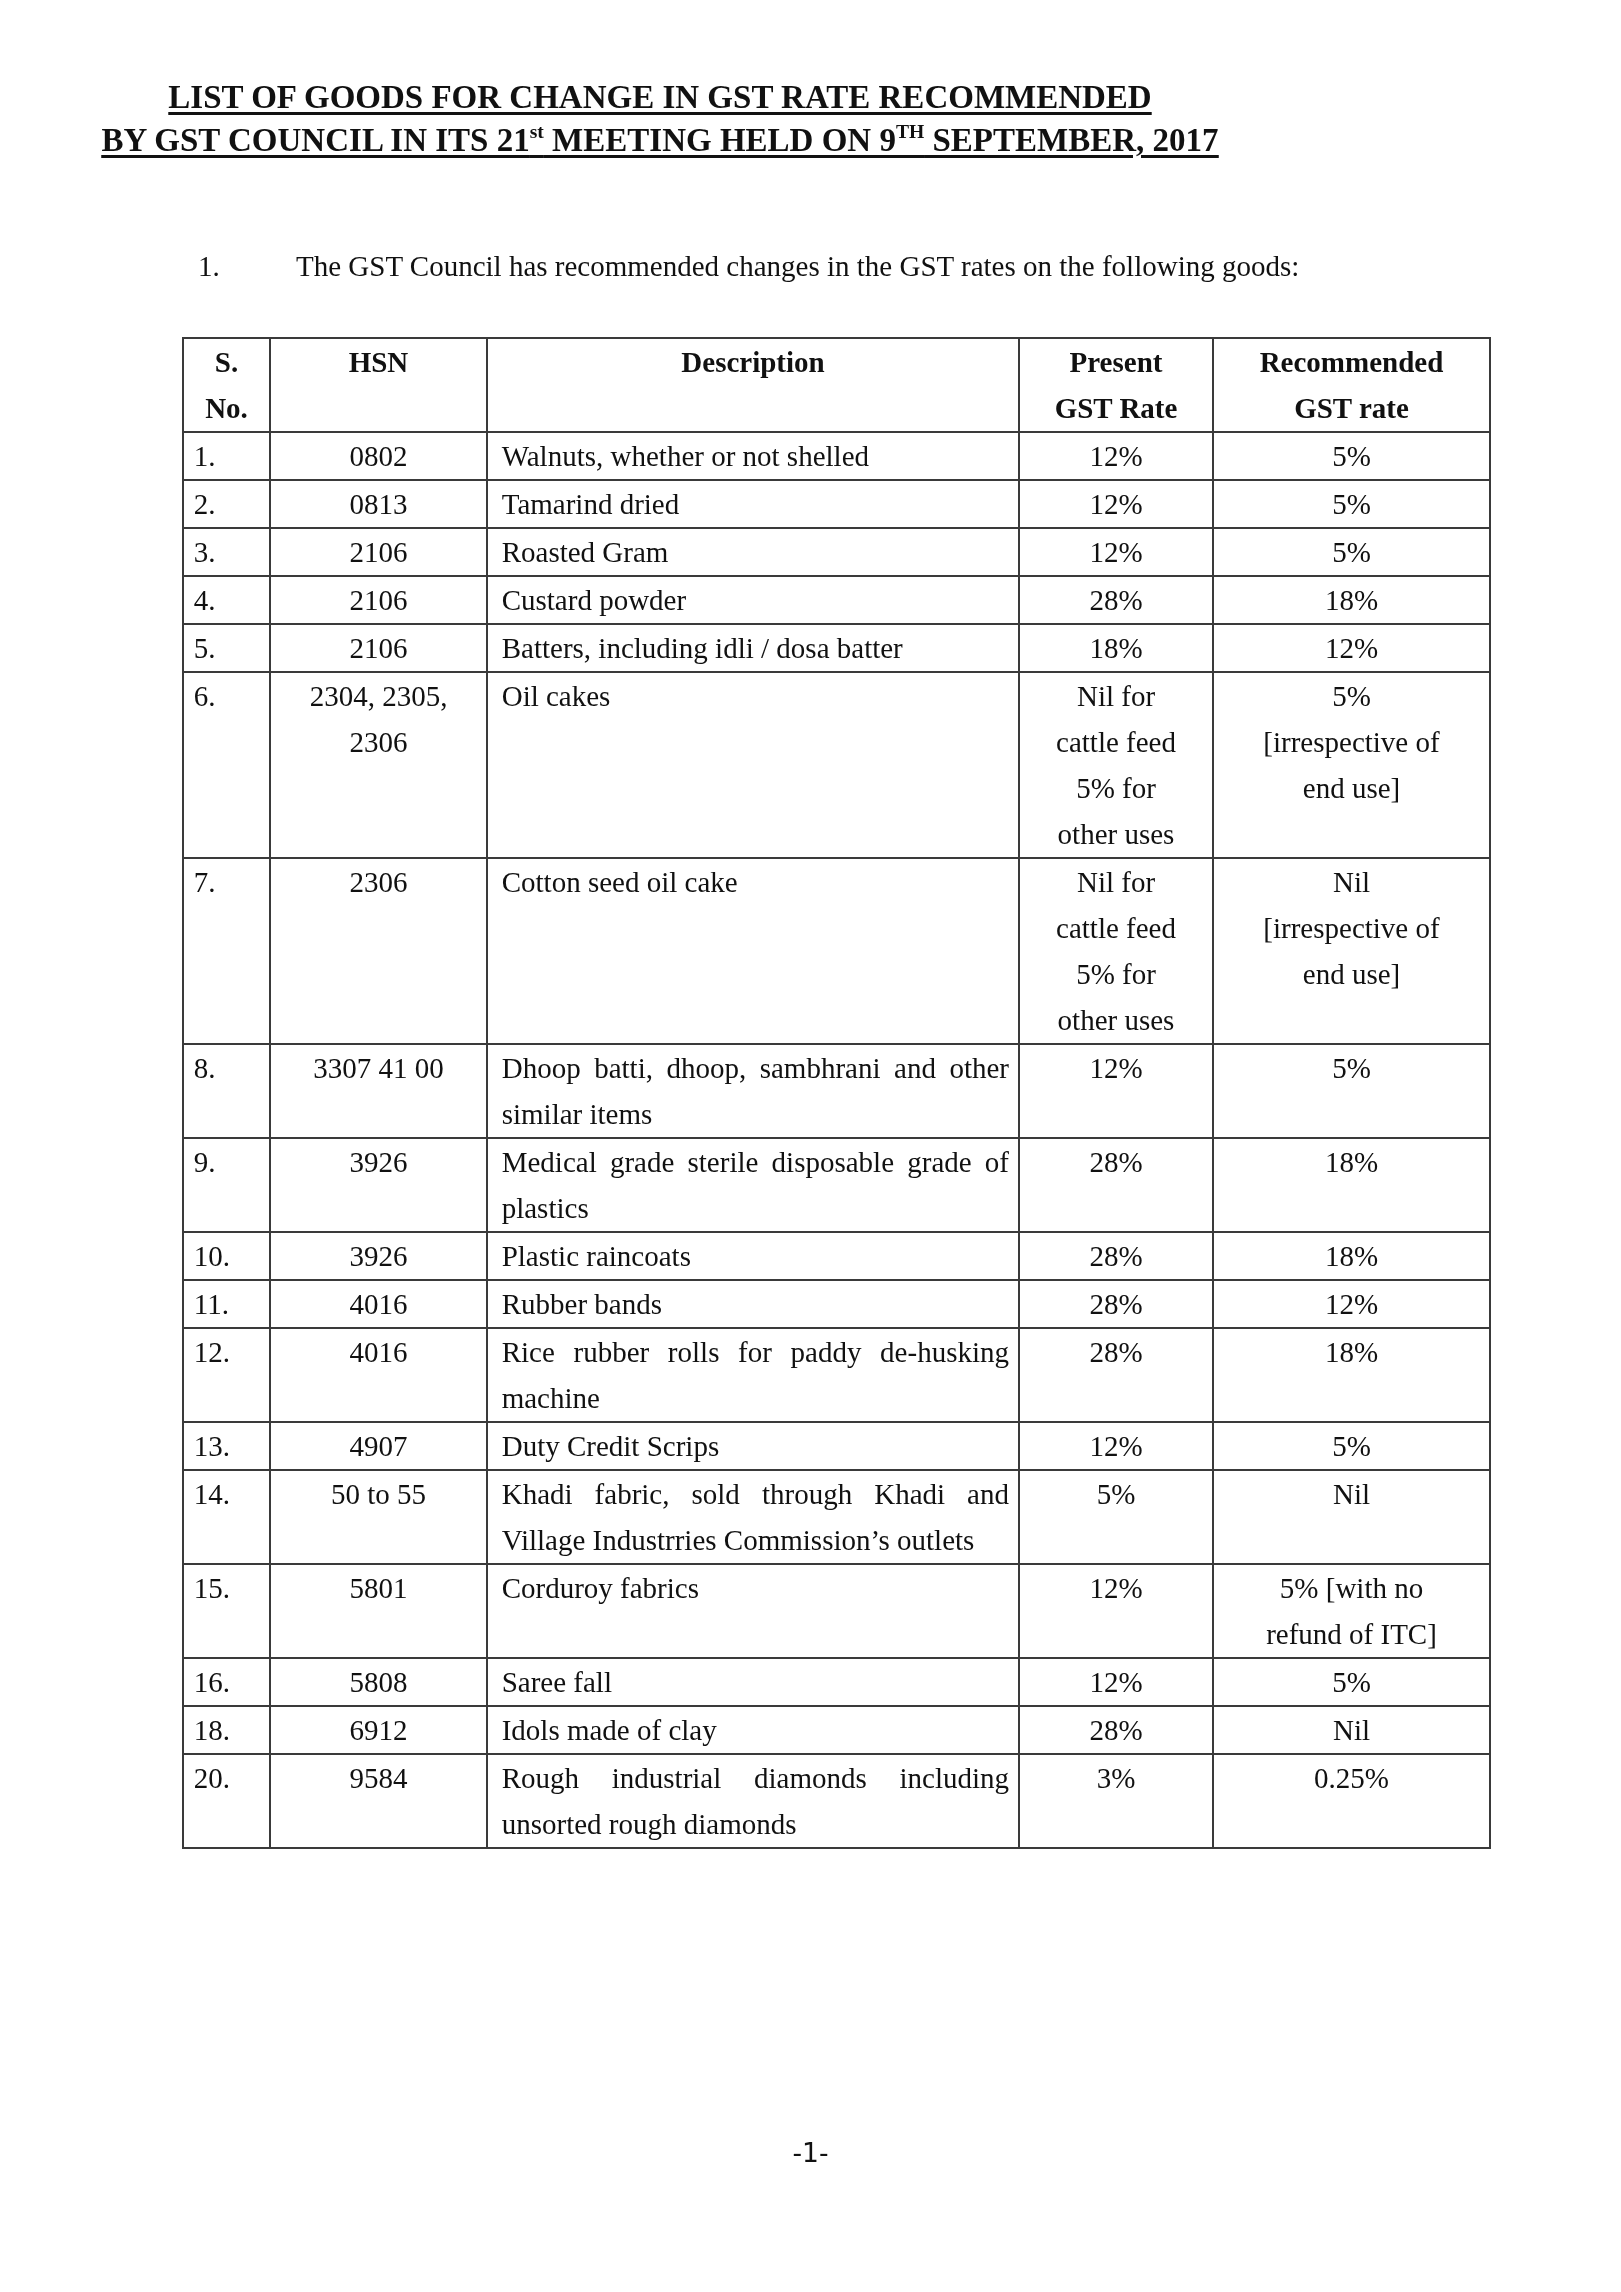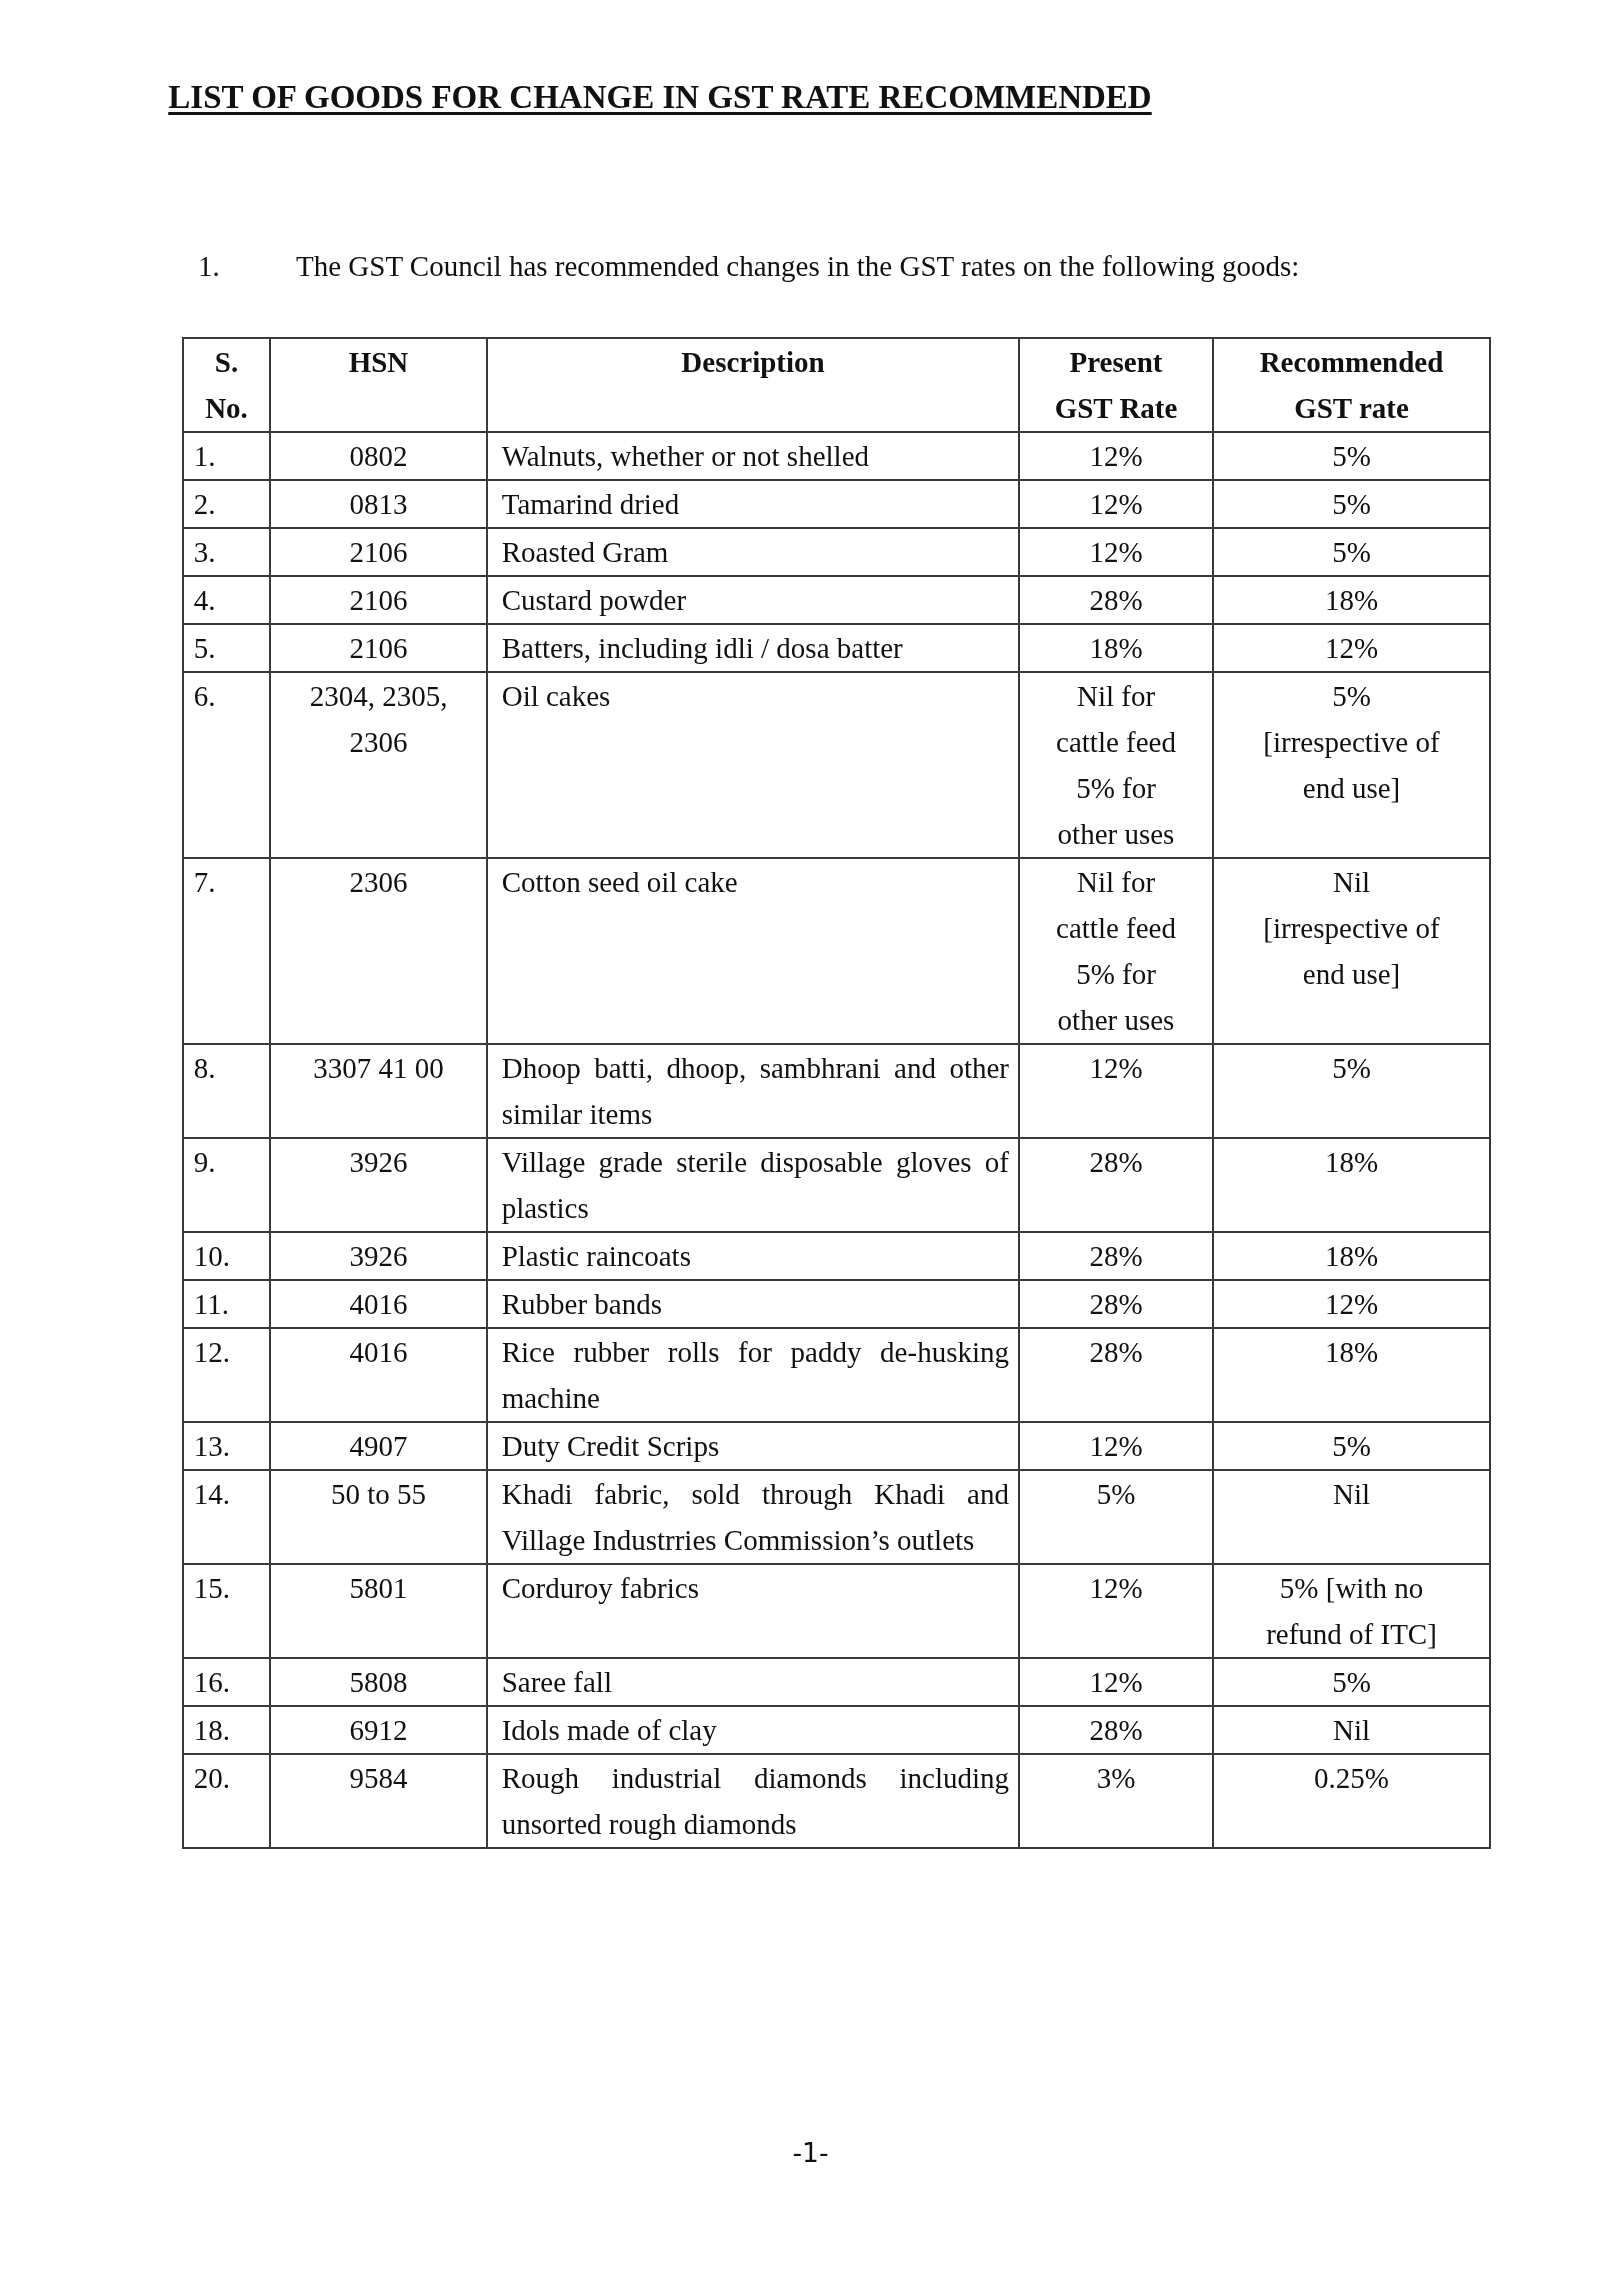--- a/index.html
+++ b/index.html
@@ -43,20 +43,21 @@
   .pageno {
     position: absolute; top: 2137px; left: 0; width: 1621px; text-align: center;
     font-family: "DejaVu Sans", "Liberation Sans", sans-serif; font-size: 26.5px;
   }
 </style>
 </head>
 <body>
 
 <div class="title">
   <span class="line"><span>LIST OF GOODS FOR CHANGE IN GST RATE RECOMMENDED</span></span>
+  <span class="line"><span><span>BY GST COUNCIL IN ITS 21</span><sup>st</sup><span> MEETING HELD ON 9</span><sup>TH</sup><span> SEPTEMBER, 2017</span></span></span>
 </div>
 
 <div class="intro">
   <span class="num">1.</span><span>The GST Council has recommended changes in the GST rates on the following goods:</span>
 </div>
 
 <table class="gst">
   <colgroup>
       <col class="c1">
       <col class="c2">
@@ -196,21 +197,21 @@
         </td>
         <td class="rate">
           <span class="cellline">5%</span>
         </td>
       </tr>
       <tr>
         <td class="sno">9.</td>
         <td class="hsn">
           <span class="cellline">3926</span>
         </td>
-        <td class="desc">Village grade sterile disposable gloves of plastics</td>
+        <td class="desc">Medical grade sterile disposable grade of plastics</td>
         <td class="rate">
           <span class="cellline">28%</span>
         </td>
         <td class="rate">
           <span class="cellline">18%</span>
         </td>
       </tr>
       <tr>
         <td class="sno">10.</td>
         <td class="hsn">

